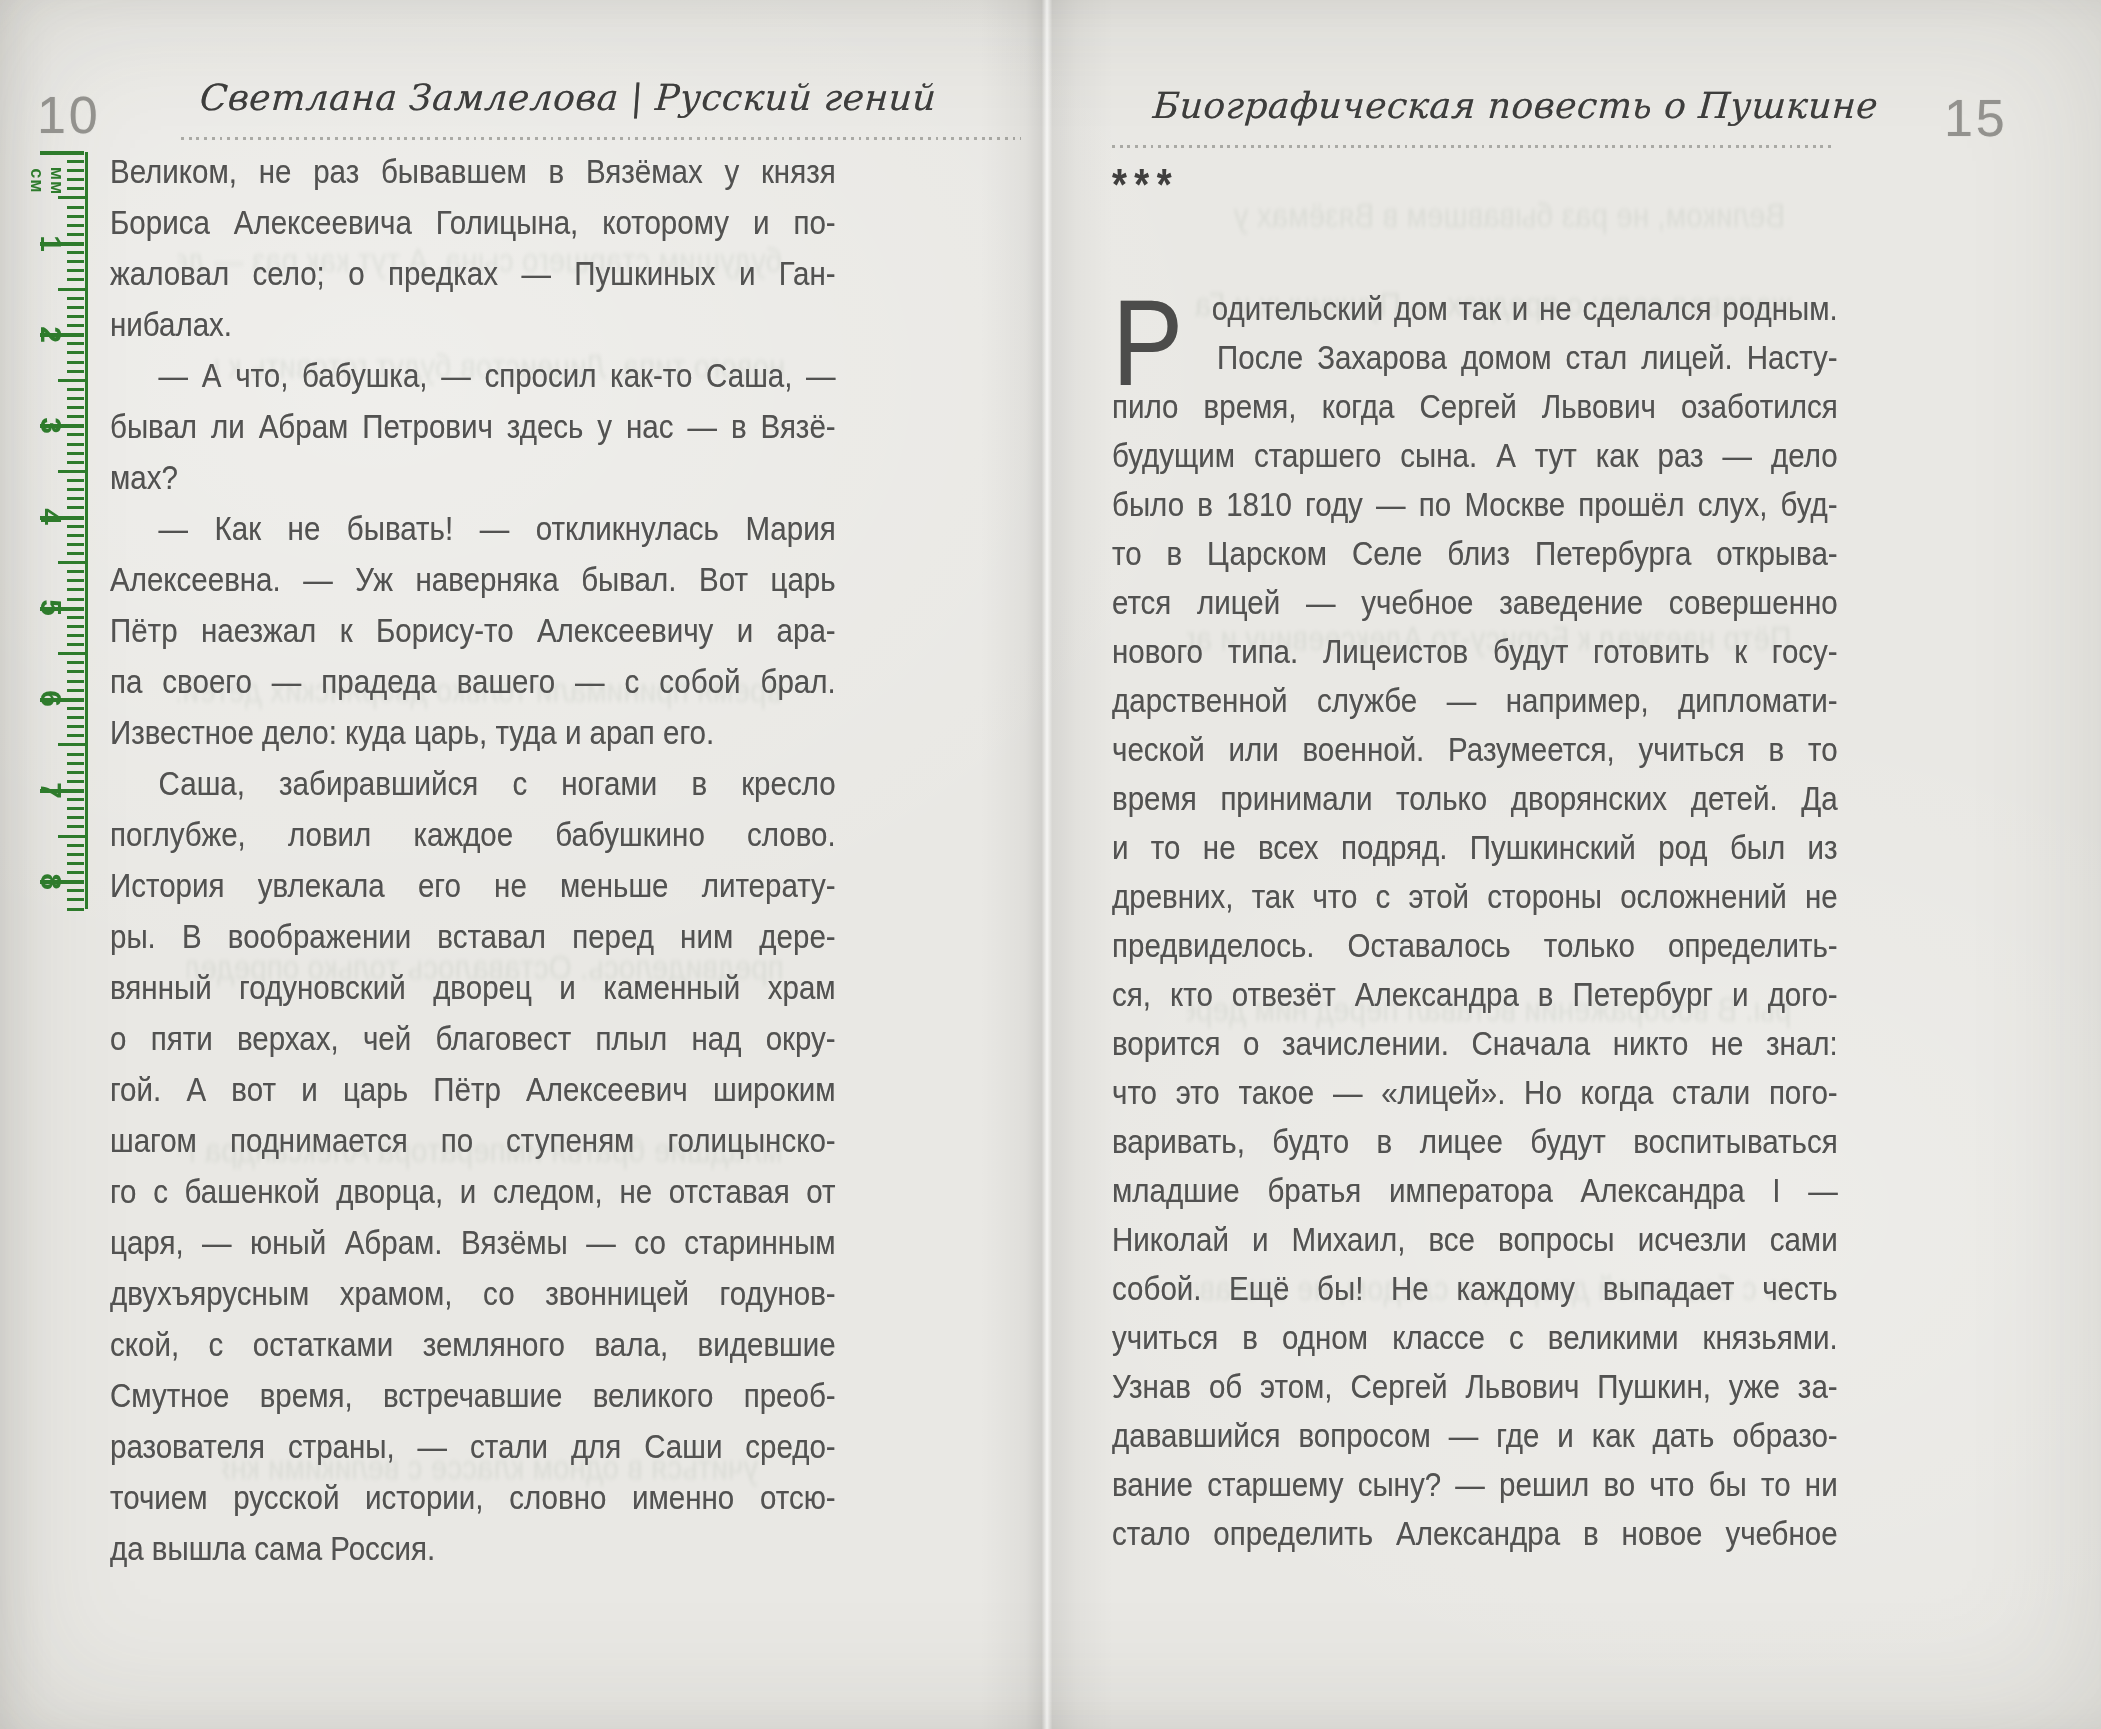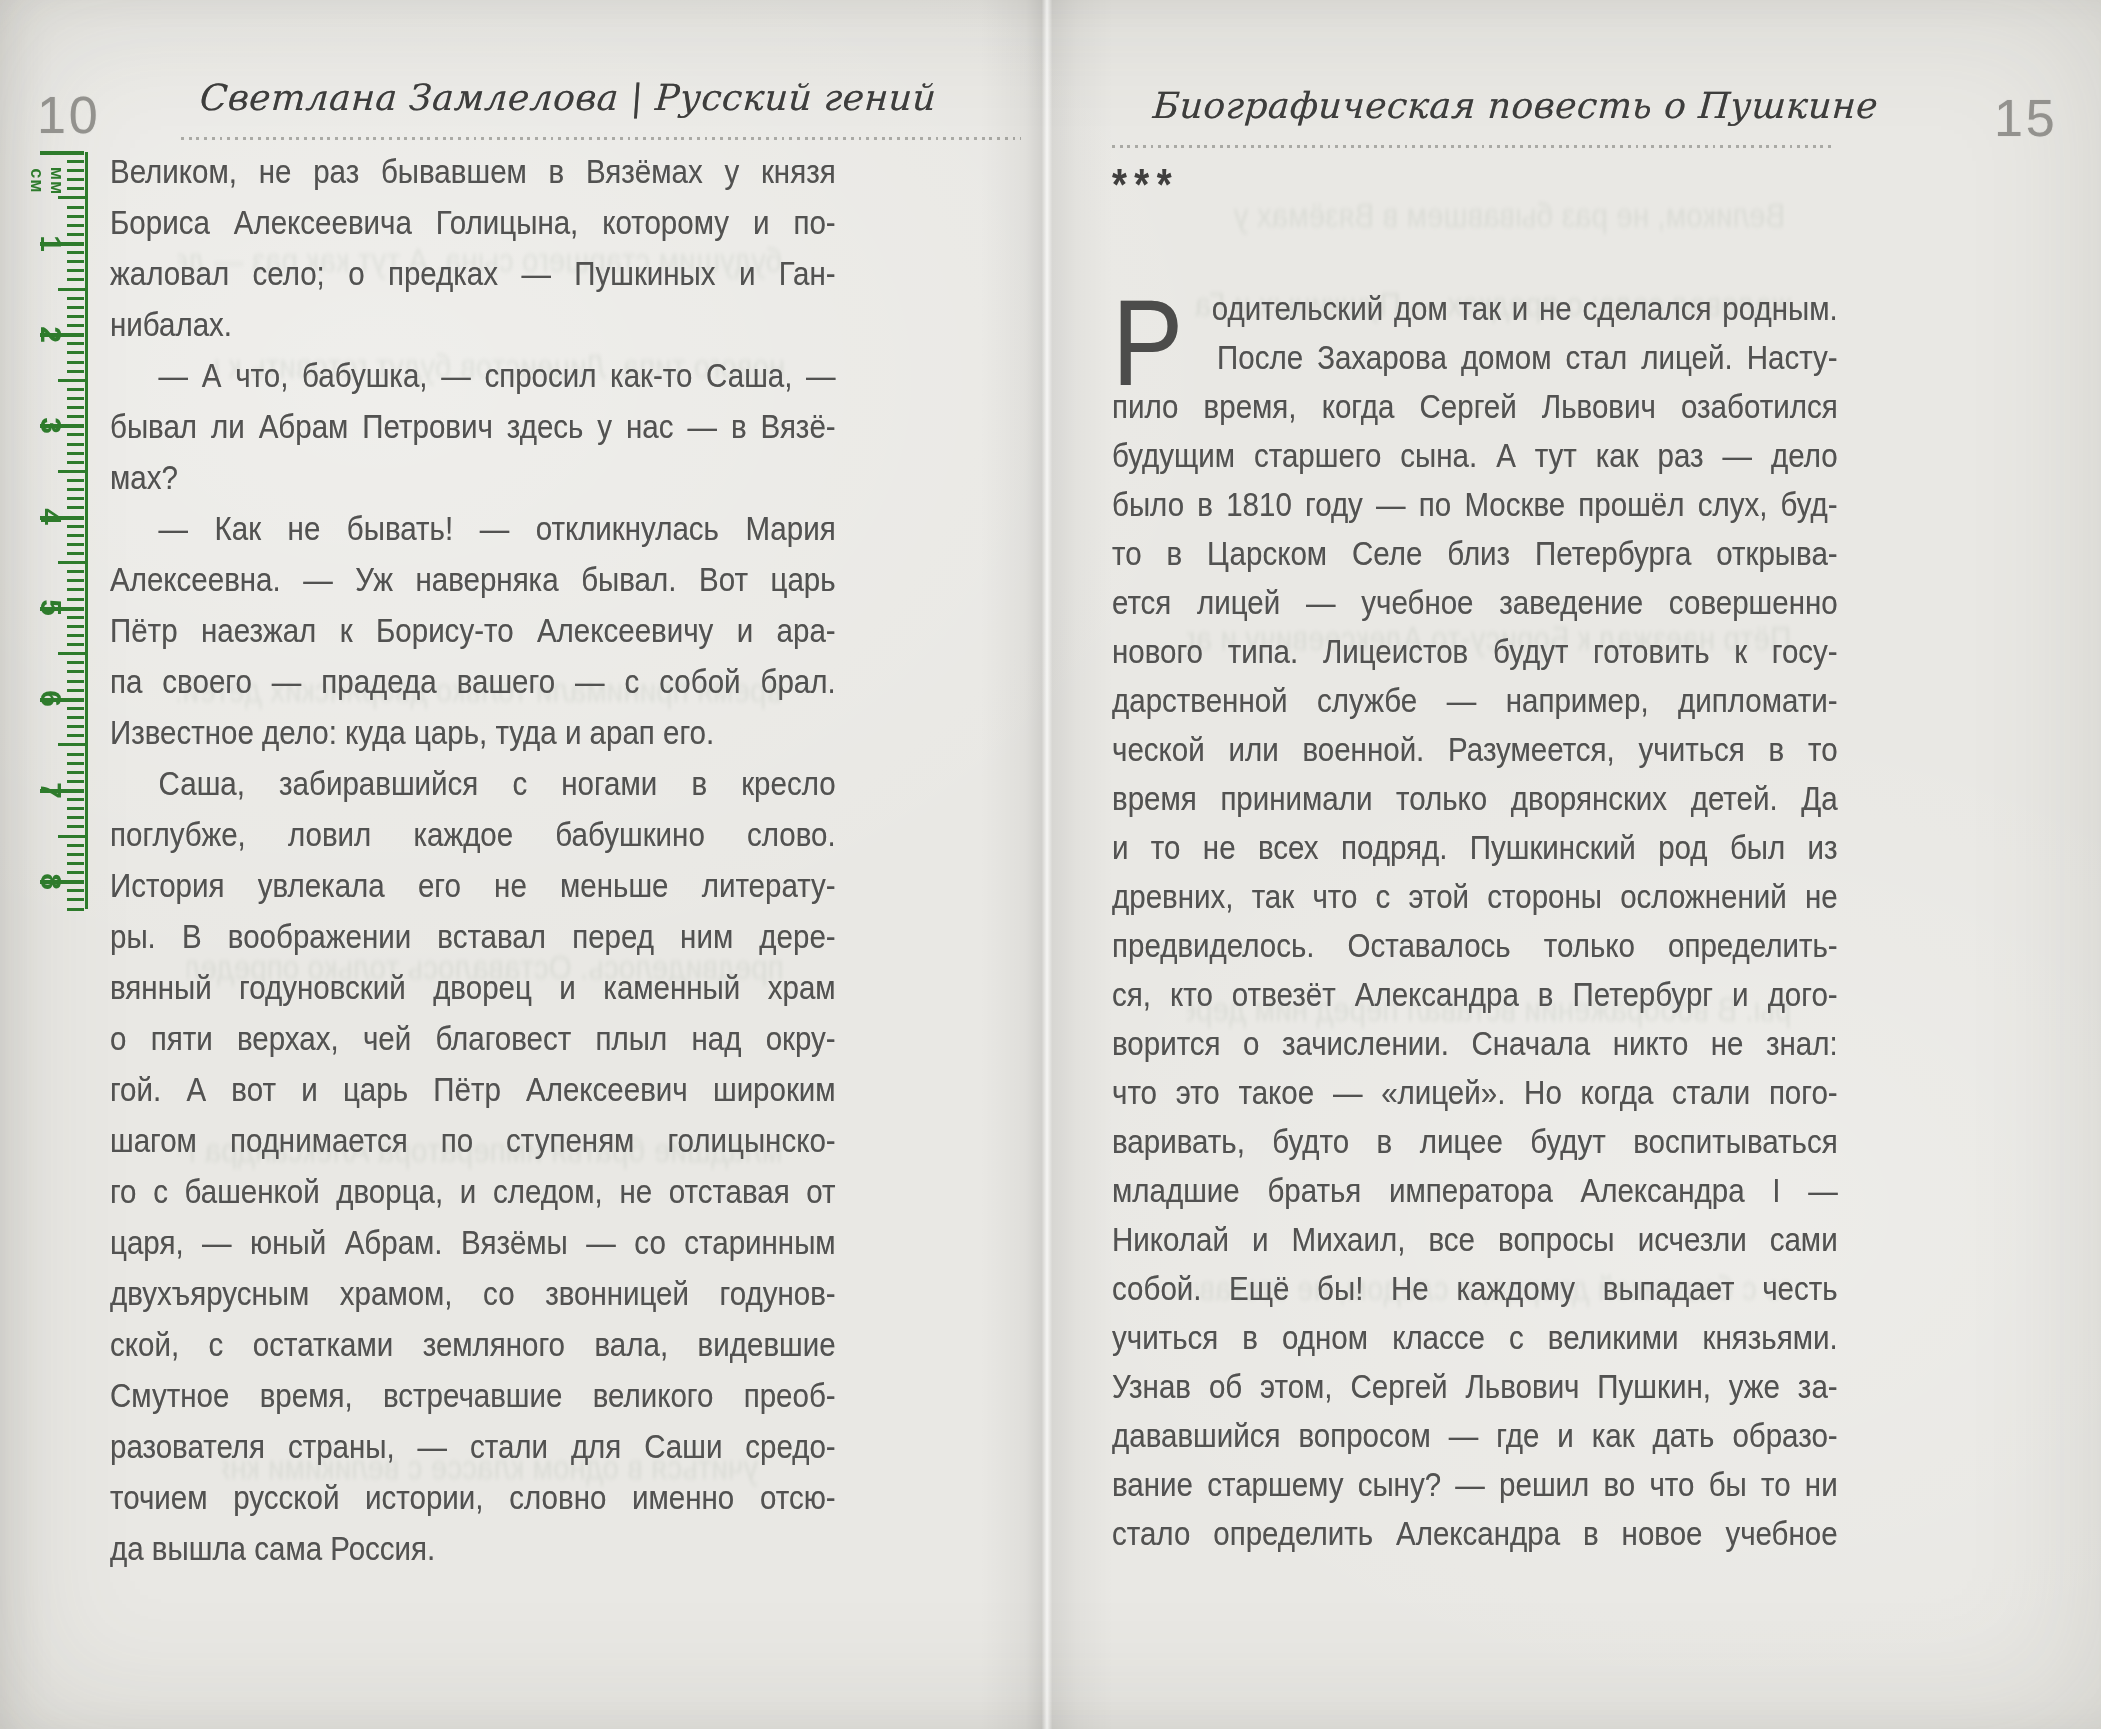--- a/index.html
+++ b/index.html
@@ -17,21 +17,21 @@
     position:absolute;left:980px;top:0;width:134px;height:1729px;pointer-events:none;
     background:linear-gradient(90deg, rgba(0,0,0,0) 0%, rgba(0,0,0,0.045) 34%,
       rgba(0,0,0,0.10) 46%, rgba(255,255,255,0.55) 50%, rgba(0,0,0,0.08) 54%,
       rgba(0,0,0,0.03) 72%, rgba(0,0,0,0) 100%);
   }
   .pagenum{
     position:absolute;color:#93928e;font-size:52px;font-weight:400;letter-spacing:2.9px;
     text-shadow:0 0 1px rgba(140,140,135,0.4);
   }
   .pagenum.pl{left:37px;top:85px;}
-  .pagenum.pr{left:1994px;top:88px;}
+  .pagenum.pr{left:1944px;top:88px;}
   .runhead{
     position:absolute;font-family:"DejaVu Serif","Liberation Serif",serif;font-style:italic;
     font-size:36px;color:#3d3d3c;letter-spacing:0.5px;white-space:nowrap;
     transform:skewX(-4deg);text-shadow:0 0 0.6px rgba(50,50,50,0.5);
   }
   .runhead.hl{left:200px;top:77px;}
   .runhead.hr{left:1153px;top:85px;}
   .sep{
     position:absolute;height:2.9px;
     background:repeating-linear-gradient(90deg,#9e9e99 0 2.9px,rgba(0,0,0,0) 2.9px 7.7px);

